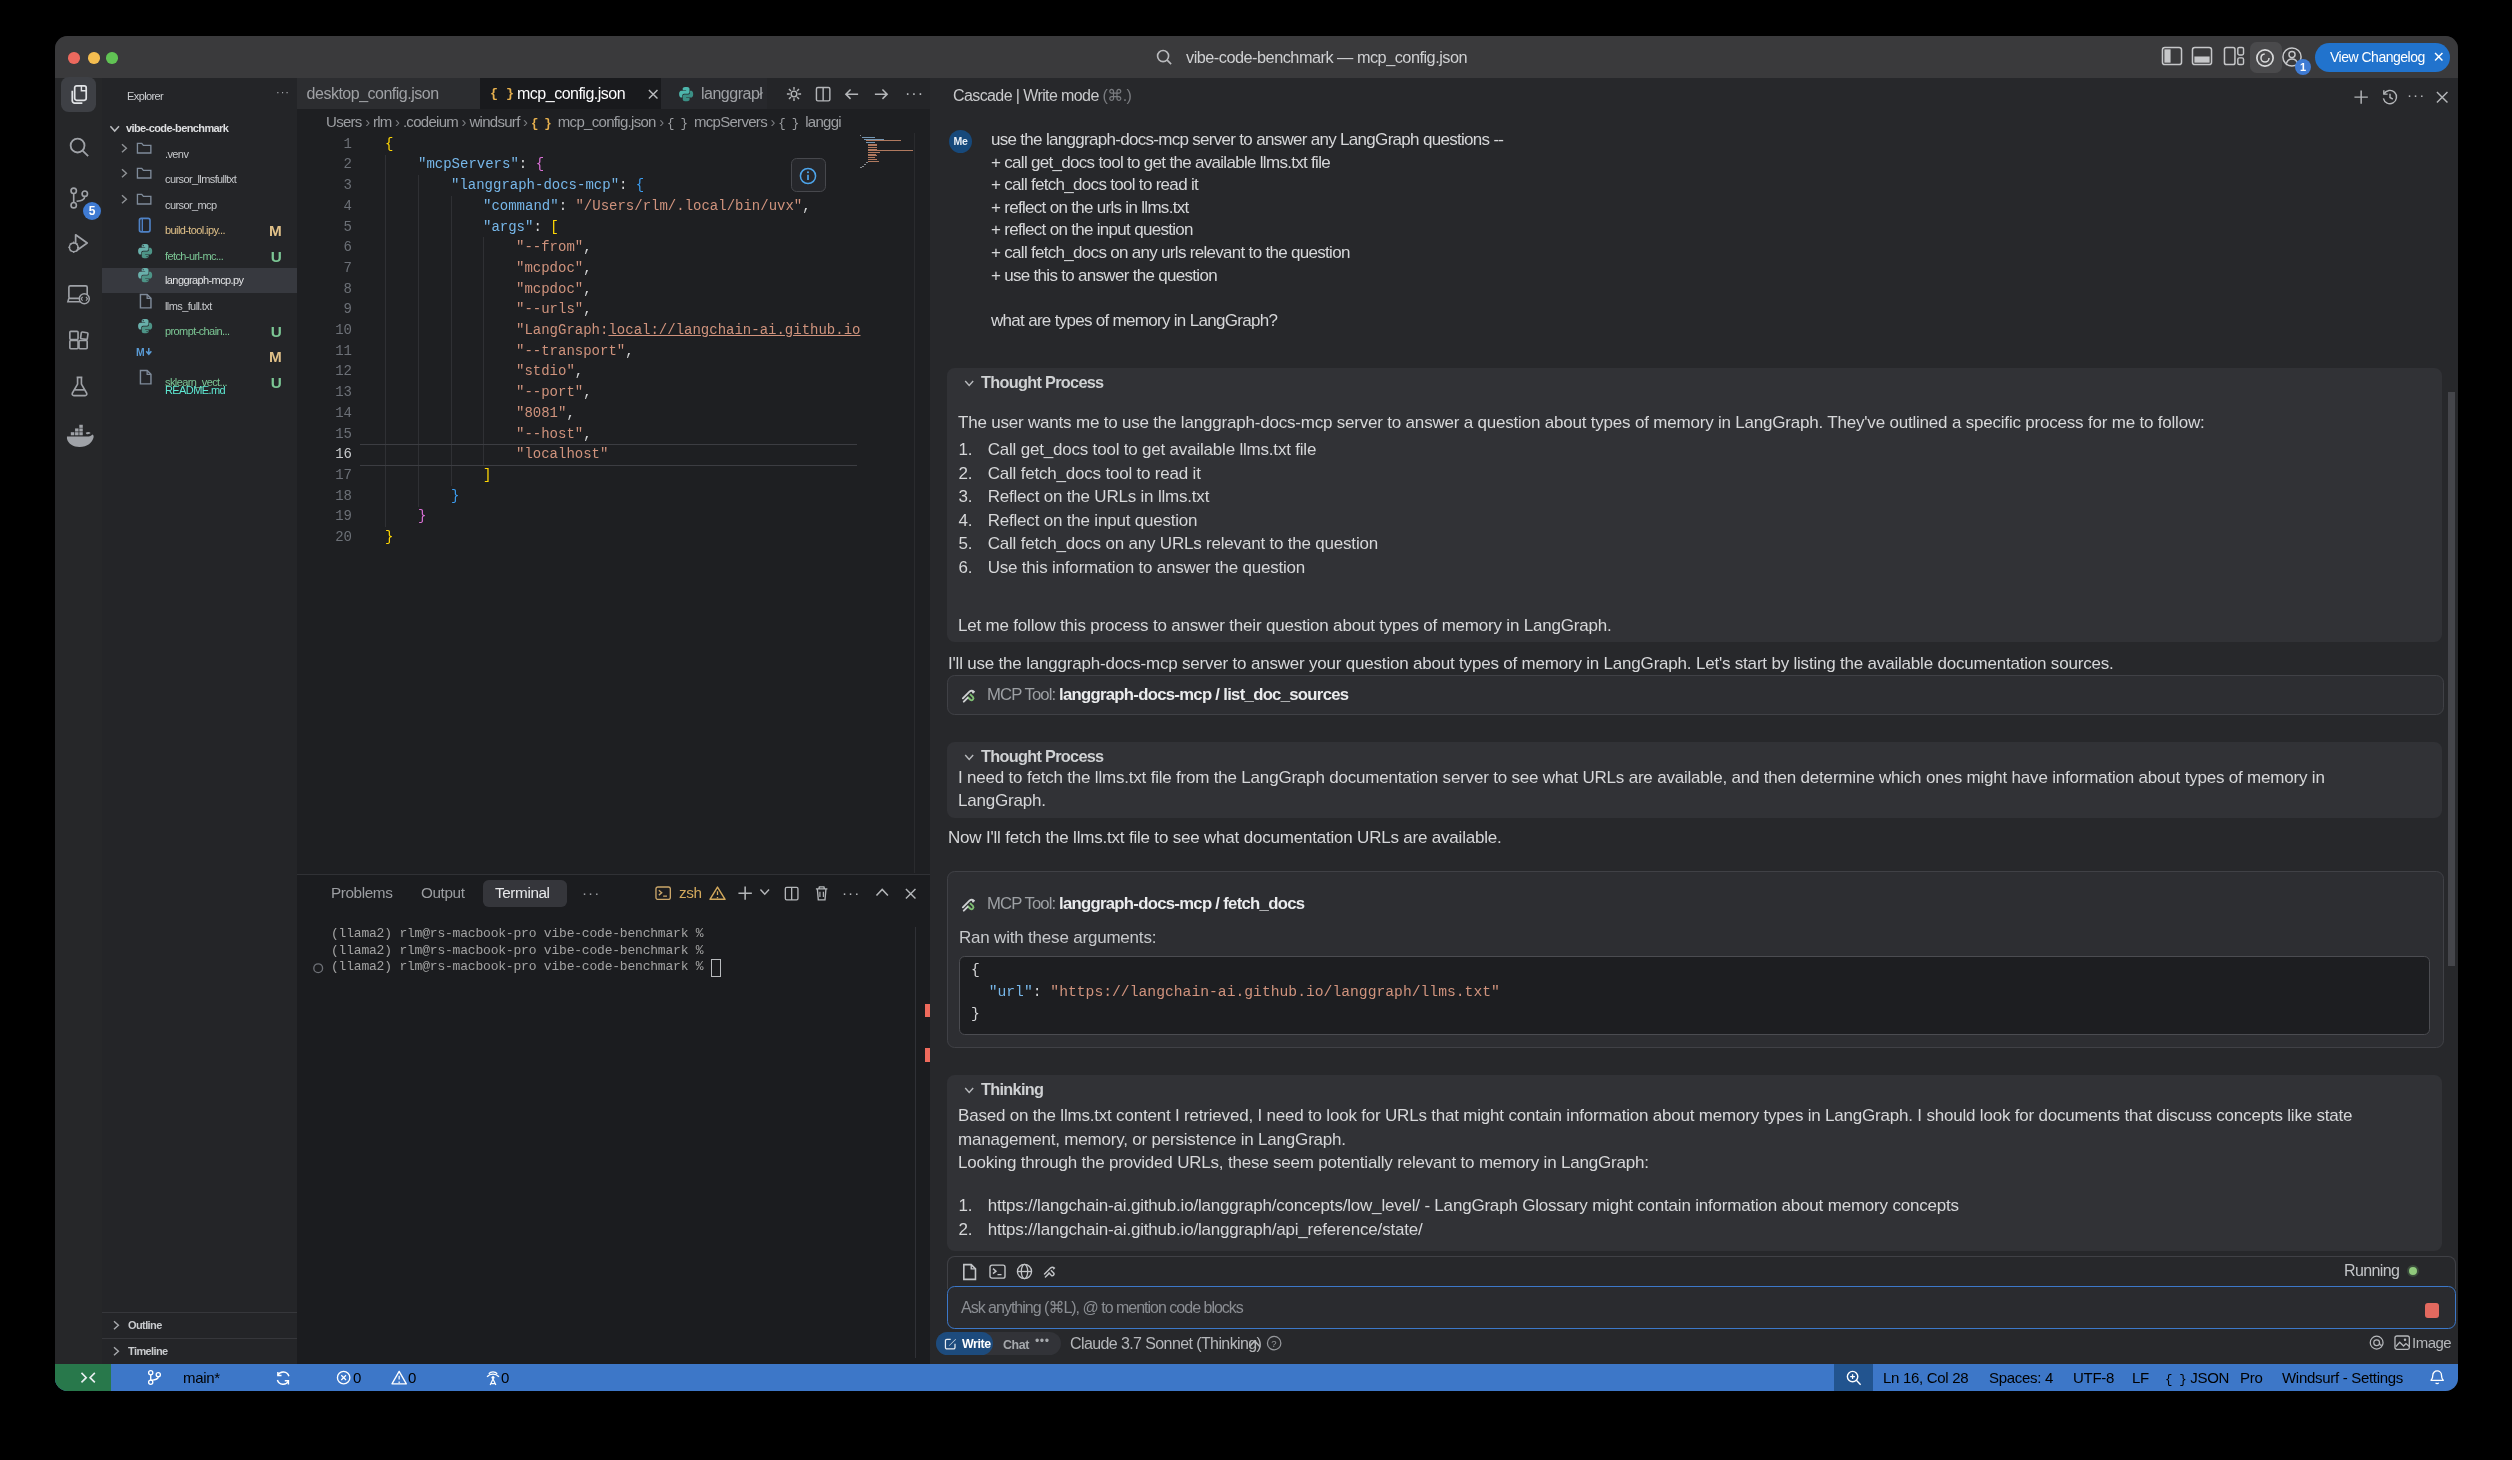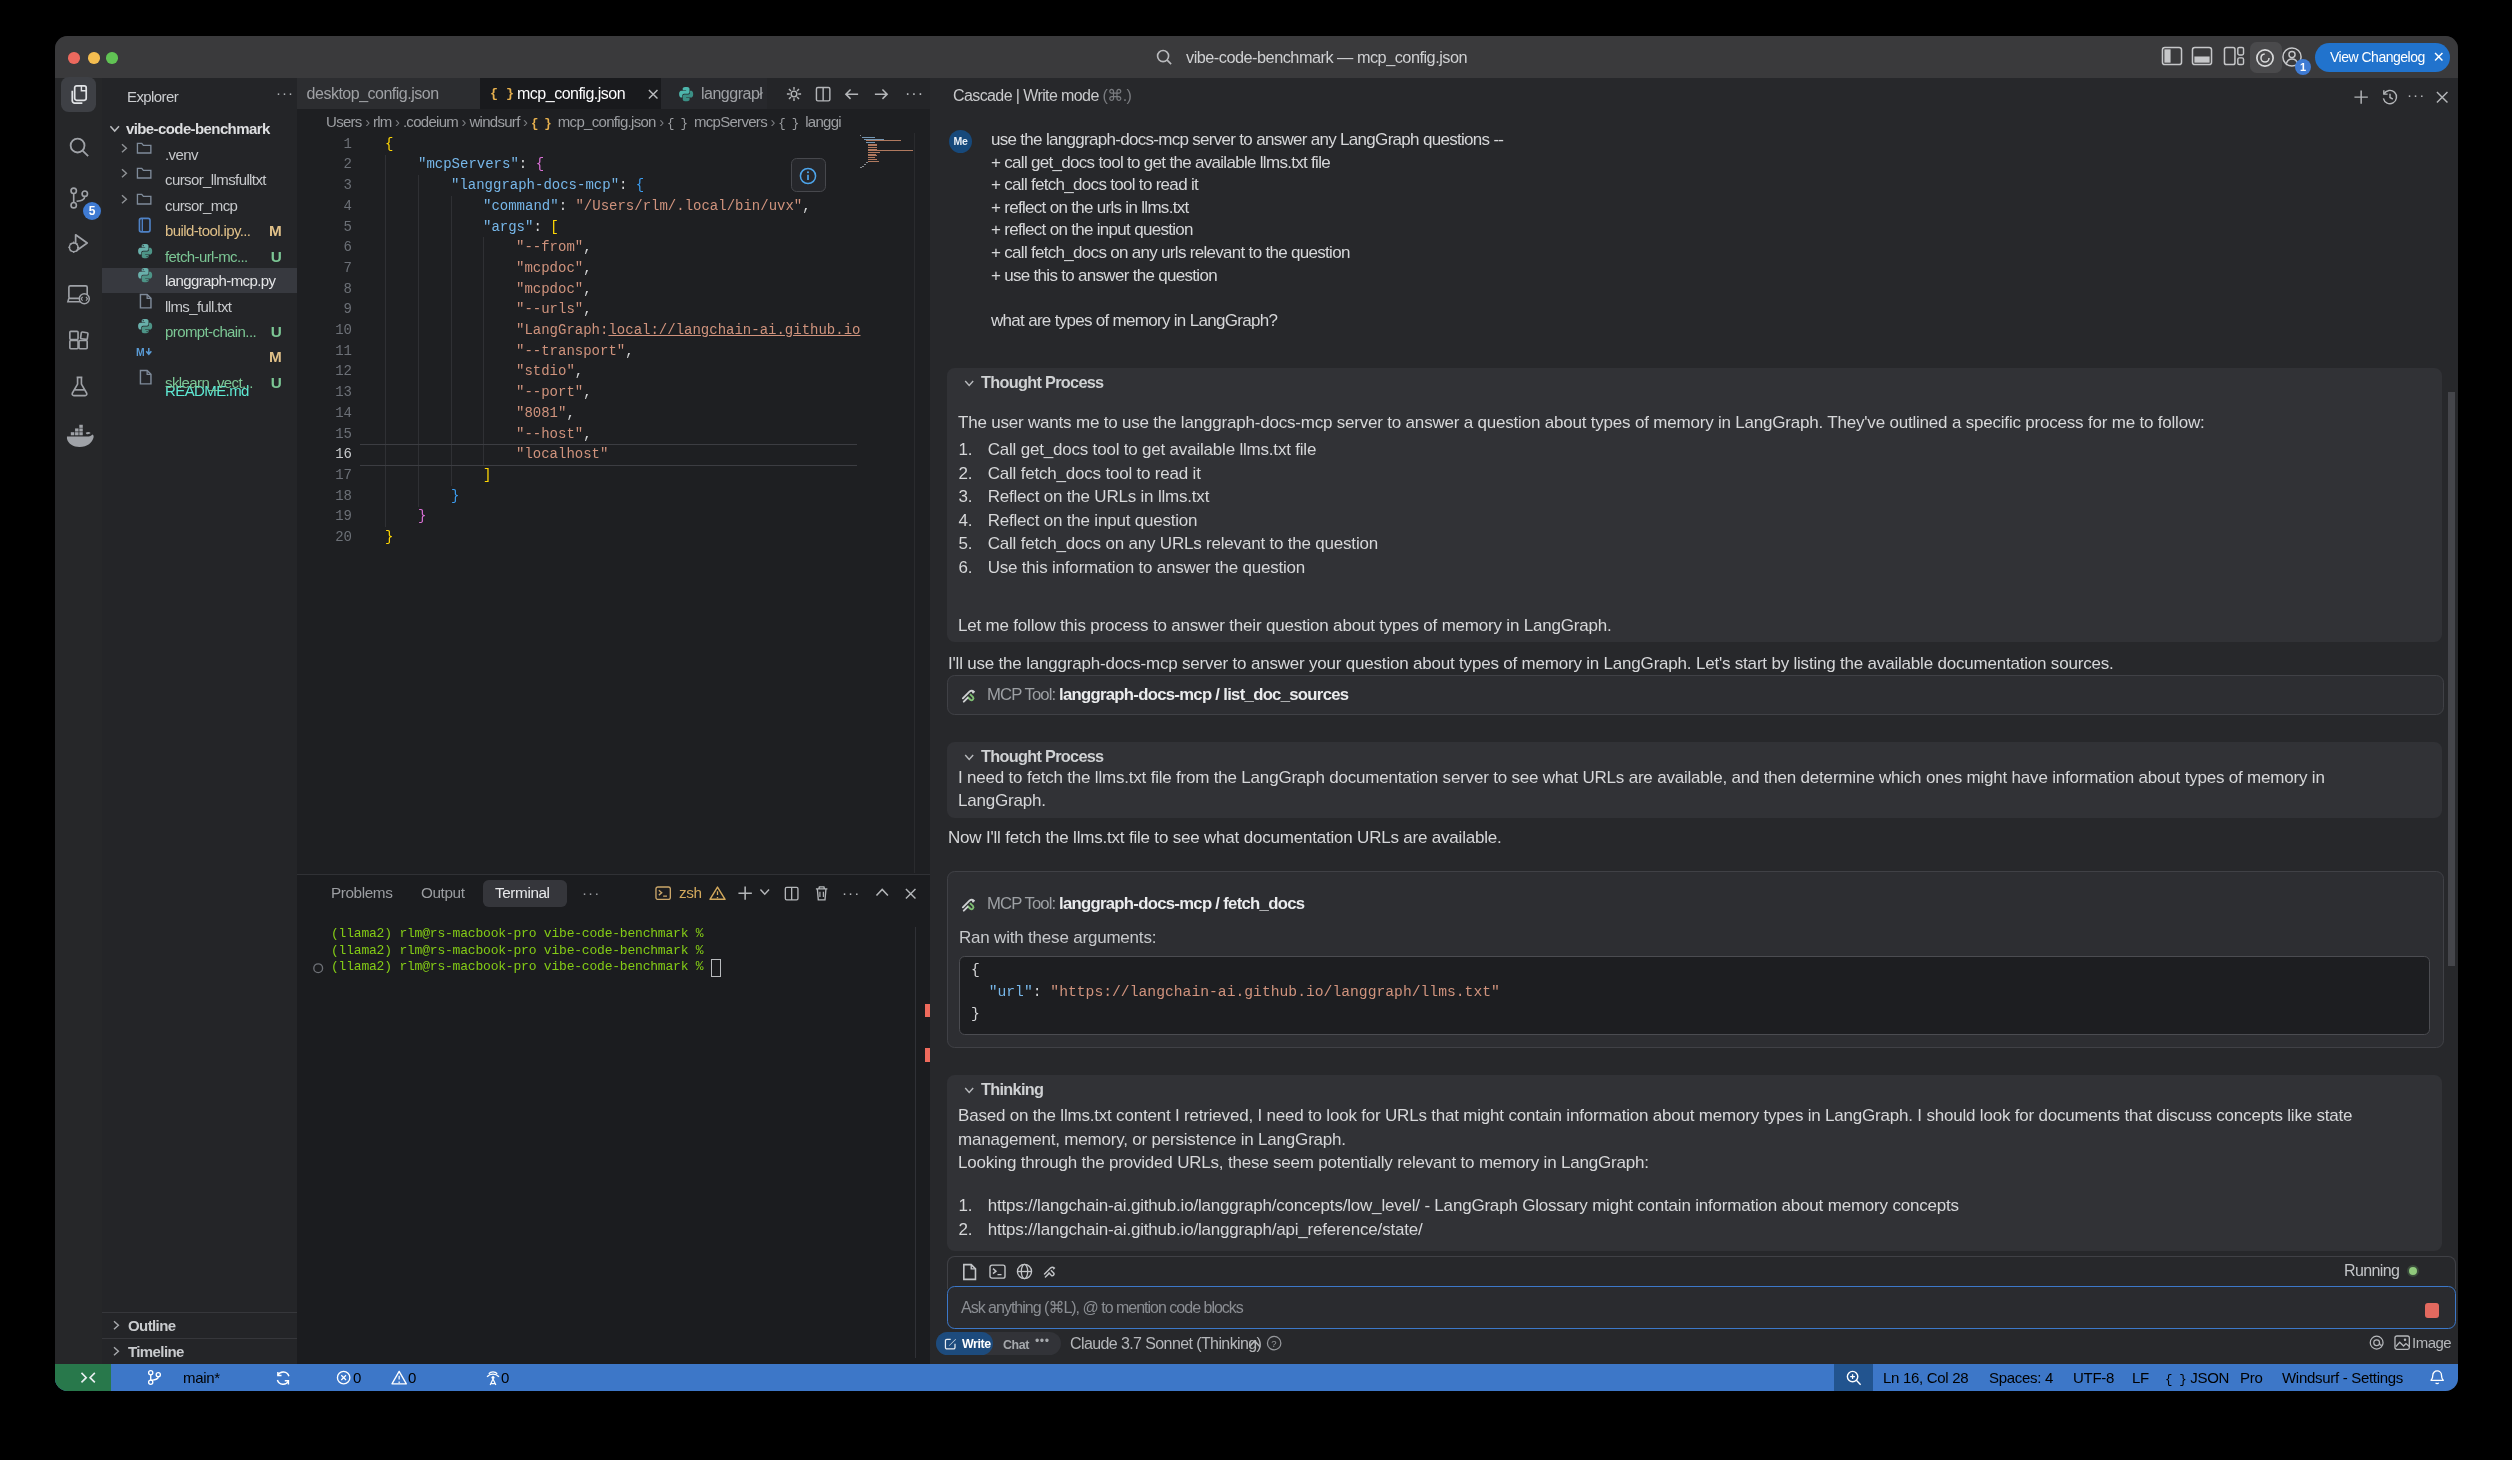--- a/index.html
+++ b/index.html
@@ -11,42 +11,42 @@
 .mono { font-family:"Liberation Mono", monospace; }
 
 .titlebar { position:absolute; left:0; top:0; width:100%; height:42px; background:#3a3a3c; }
 .tl { position:absolute; top:16.3px; width:11.5px; height:11.5px; border-radius:50%; }
 .titletext { position:absolute; top:0; height:42px; line-height:42px; color:#cfd0d2;
   font-size:16.3px; letter-spacing:-0.5px; }
 
 .actbar { position:absolute; left:0; top:42px; width:47px; height:1286px; background:#262729; }
 
 .sidebar { position:absolute; left:47px; top:42px; width:195px; height:1286px; background:#242528; }
-.slabel { position:absolute; top:0; height:25px; line-height:25px; font-size:15px;
+.slabel { position:absolute; top:0; height:25px; line-height:25px; font-size:11px;
   letter-spacing:-0.6px; color:#c7c9cc; white-space:nowrap; }
 .badge { position:absolute; right:15.3px; top:0; height:25px; line-height:25px; font-size:15.3px;
   font-weight:bold; letter-spacing:0; }
 
 .editor { position:absolute; left:242px; top:42px; width:633px; height:1286px; background:#1e1f22; }
 .tabbar { position:absolute; left:0; top:0; width:633px; height:31px; background:#242528; }
 .tab { position:absolute; top:0; height:31px; line-height:31px; font-size:16px; letter-spacing:-0.5px; }
 .crumb { position:absolute; left:0; top:31px; width:633px; height:25px; background:#1e1f22;
   line-height:25px; font-size:15px; color:#9d9fa3; letter-spacing:-0.7px; white-space:nowrap; }
 .codeline { position:absolute; white-space:pre; font-family:"Liberation Mono",monospace;
   font-size:14px; line-height:21px; letter-spacing:0px; }
 .lnum { position:absolute; width:55px; text-align:right; font-family:"Liberation Mono",monospace;
   font-size:14px; line-height:21px; color:#6c7077; }
 .iguide { position:absolute; width:1px; background:#2f3034; }
 
 .panel { position:absolute; left:0; top:796px; width:633px; height:490px; background:#1b1c1f;
   border-top:1px solid #303135; }
 .ptab { position:absolute; top:0; height:36px; line-height:36px; font-size:15.3px;
   letter-spacing:-0.4px; color:#9b9da1; }
 .tline { position:absolute; white-space:pre; font-family:"Liberation Mono",monospace;
-  font-size:13px; line-height:16.6px; letter-spacing:-0.2px; color:#84cc16; }
+  font-size:13px; line-height:16.6px; letter-spacing:-0.2px; color:#a3a3a3; }
 
 .cascade { position:absolute; left:875px; top:42px; width:1528px; height:1286px; background:#27282b; }
 .ctext { position:absolute; white-space:nowrap; font-size:17px; letter-spacing:-0.2px;
   color:#d6d7d9; line-height:22.6px; }
 .umsg { letter-spacing:-0.7px !important; }
 .cbox { position:absolute; left:892px; width:1495px; background:#313236; border-radius:7.7px; }
 .cboxhead { position:absolute; font-size:16.3px; font-weight:bold; letter-spacing:-0.7px; color:#cfd1d3; }
 .mcprow { position:absolute; left:892px; width:1497px; background:#2d2e32;
   border:1px solid #404146; border-radius:7.7px; }
 

